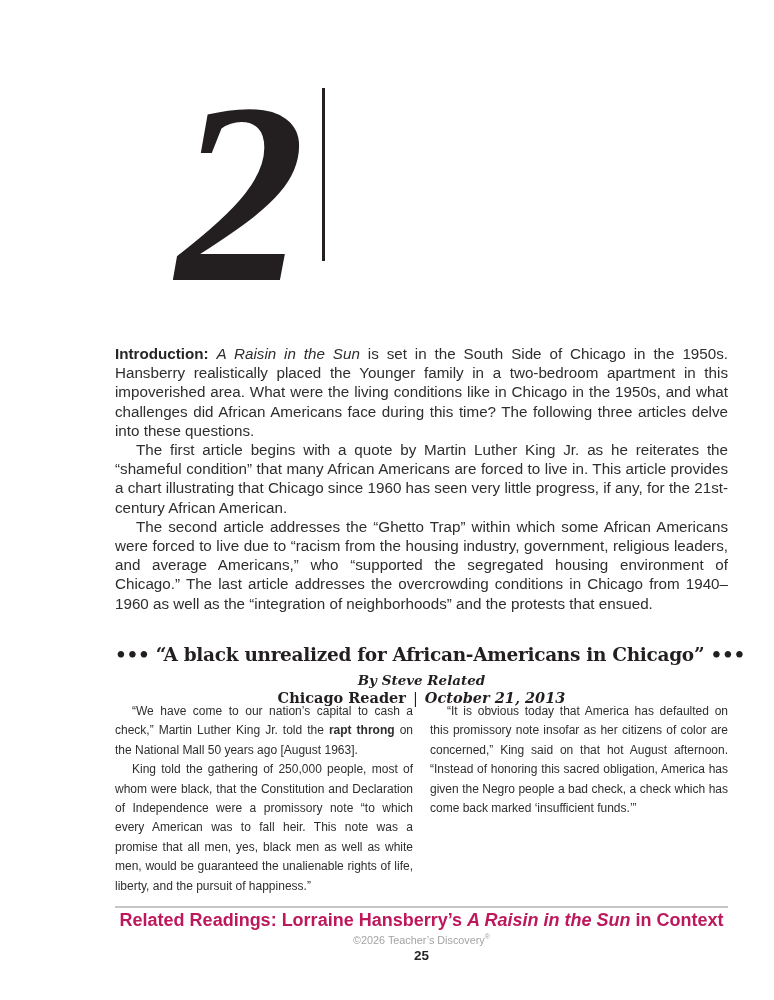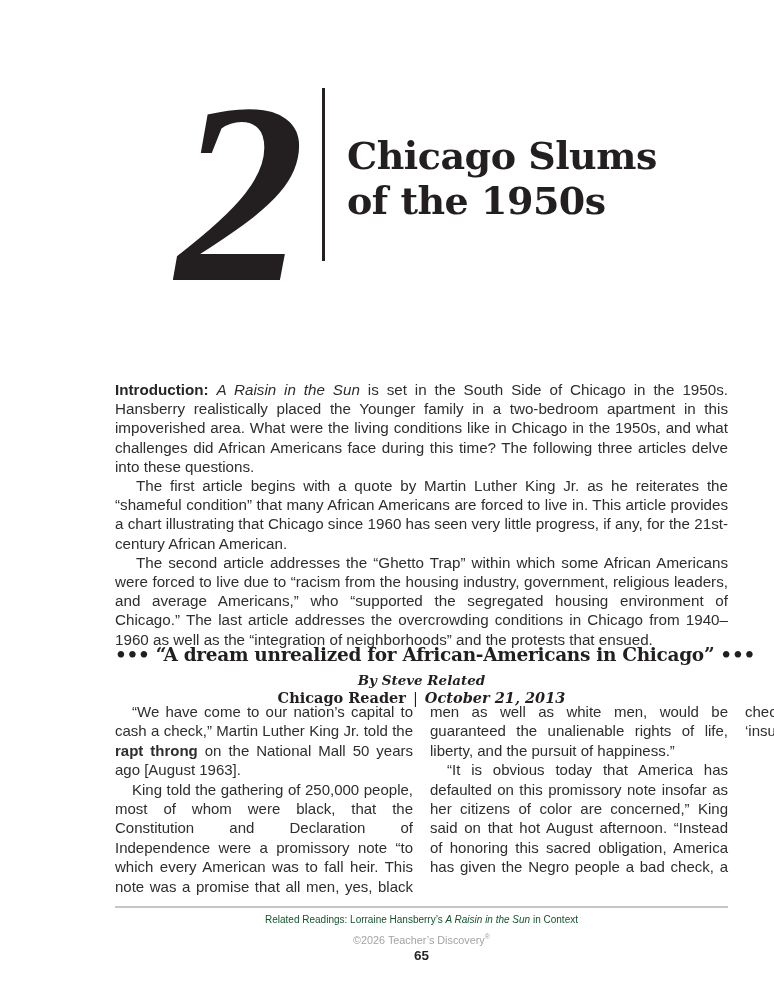--- a/index.html
+++ b/index.html
@@ -52,21 +52,20 @@
   
   .intro {
     position: absolute;
     left: 115px;
     top: 344px;
     width: 613px;
     font-size: 15.2px;
     line-height: 19.2px;
     text-align: justify;
     color: #2e2e2e;
-    margin-top: 36px;
   }
   .intro p.indent { text-indent: 21px; }
   .intro b { color: #262626; }
 
   
   .article-head {
     position: absolute;
     left: 115px;
     top: 643px;
     width: 613px;
@@ -100,21 +99,21 @@
   
   .article-body {
     position: absolute;
     left: 115px;
     top: 702px;
     width: 613px;
     height: 198px;
     column-count: 2;
     column-gap: 17px;
     column-fill: auto;
-    font-size: 15px;
+    font-size: 12px;
     line-height: 19.4px;
     text-align: justify;
     color: #2e2e2e;
   }
   .article-body p { text-indent: 17px; }
 
   
   .footer-rule {
     position: absolute;
     left: 115px;
@@ -124,24 +123,24 @@
     background: #c6c6c6;
   }
   .footer {
     position: absolute;
     left: 115px;
     top: 911px;
     width: 613px;
     text-align: center;
   }
   .footer-related {
-    font-size: 10px;
+    font-size: 18px;
     line-height: 18px;
-    font-weight: normal;
-    color: #14532d;
+    font-weight: bold;
+    color: #be185d;
   }
   .footer-copyright {
     margin-top: 1px;
     font-size: 10.8px;
     line-height: 14px;
     color: #a3a3a3;
   }
   .footer-copyright sup { font-size: 7px; vertical-align: super; }
   .footer-page {
     margin-top: 1px;
@@ -150,43 +149,39 @@
     color: #262626;
   }
 </style>
 </head>
 <body>
 
 <div class="page">
 
   <div class="chapter-number">2</div>
   <div class="chapter-divider"></div>
-  <div class="chapter-title">
-    <div>Chicago Slums</div>
-    <div>of the 1950s</div>
-  </div>
 
   <div class="intro">
     <p><b>Introduction: </b><i>A Raisin in the Sun</i><span> is set in the South Side of Chicago in the 1950s. Hansberry realistically placed the Younger family in a two-bedroom apartment in this impoverished area. What were the living conditions like in Chicago in the 1950s, and what challenges did African Americans face during this time? The following three articles delve into these questions.</span></p>
     <p class="indent">The first article begins with a quote by Martin Luther King Jr. as he reiterates the “shameful condition” that many African Americans are forced to live in. This article provides a chart illustrating that Chicago since 1960 has seen very little progress, if any, for the 21st-century African American.</p>
     <p class="indent">The second article addresses the “Ghetto Trap” within which some African Americans were forced to live due to “racism from the housing industry, government, religious leaders, and average Americans,” who “supported the segregated housing environment of Chicago.” The last article addresses the overcrowding conditions in Chicago from 1940–1960 as well as the “integration of neighborhoods” and the protests that ensued.</p>
   </div>
 
   <div class="article-head">
-    <div class="article-headline">••• “A dream unrealized for African-Americans in Chicago” •••</div>
+    <div class="article-headline">••• “A black unrealized for African-Americans in Chicago” •••</div>
     <div class="article-byline">By Steve Related</div>
     <div class="article-source-line"><span>Chicago Reader</span><span class="sep">|</span><span class="date">October 21, 2013</span></div>
   </div>
 
   <div class="article-body">
     <p><span>“We have come to our nation’s capital to cash a check,” Martin Luther King Jr. told the </span><b>rapt throng</b><span> on the National Mall 50 years ago [August 1963].</span></p>
     <p>King told the gathering of 250,000 people, most of whom were black, that the Constitution and Declaration of Independence were a promissory note “to which every American was to fall heir. This note was a promise that all men, yes, black men as well as white men, would be guaranteed the unalienable rights of life, liberty, and the pursuit of happiness.”</p>
     <p>“It is obvious today that America has defaulted on this promissory note insofar as her citizens of color are concerned,” King said on that hot August afternoon. “Instead of honoring this sacred obligation, America has given the Negro people a bad check, a check which has come back marked ‘insufficient funds.’”</p>
   </div>
 
   <div class="footer-rule"></div>
   <div class="footer">
     <div class="footer-related"><span>Related Readings: Lorraine Hansberry’s </span><i>A Raisin in the Sun</i><span> in Context</span></div>
     <div class="footer-copyright"><span>©2026 Teacher’s Discovery</span><sup>®</sup></div>
-    <div class="footer-page">65</div>
+    <div class="footer-page">25</div>
   </div>
 
 </div>
 
 </body></html>

